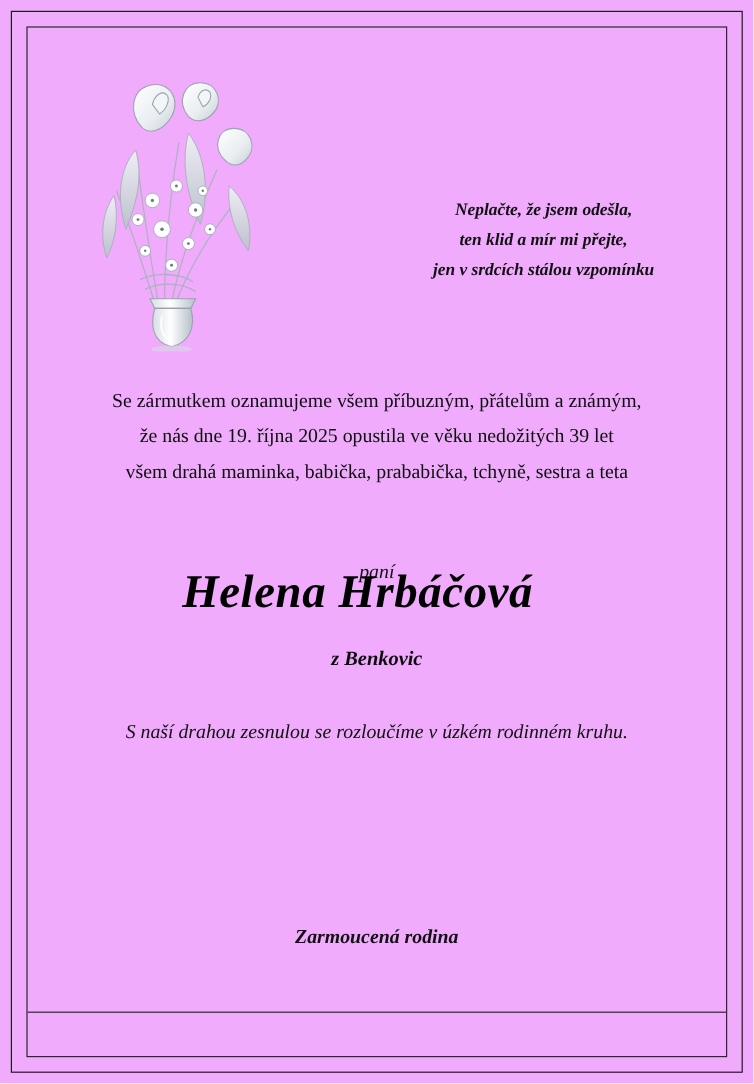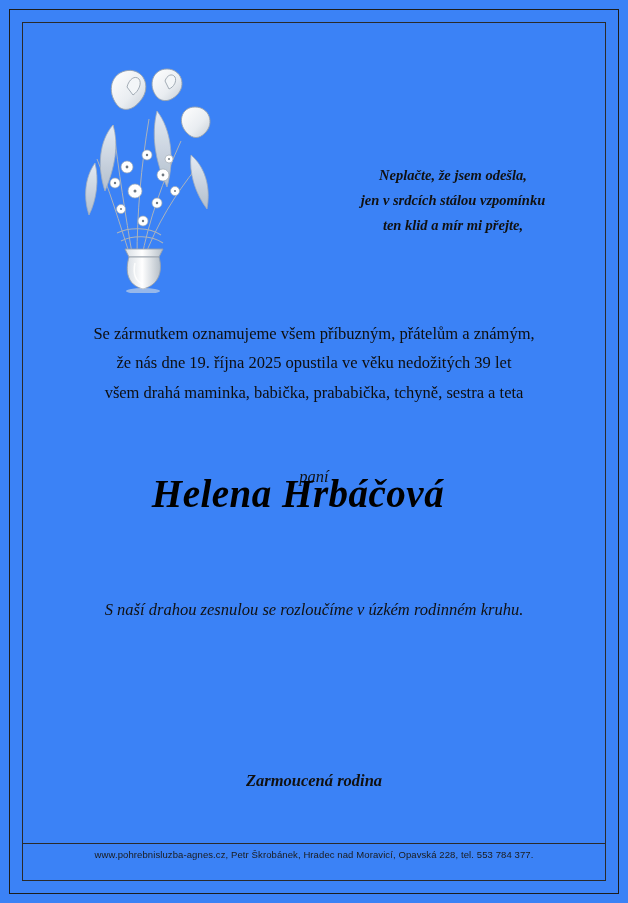--- a/index.html
+++ b/index.html
@@ -15,21 +15,21 @@
     position: relative;
     overflow: hidden;
   }
 
   .page {
     position: absolute;
     left: 0;
     top: 0;
     width: 628px;
     height: 903px;
-    background: #3b82f6;
+    background: #f0abfc;
     box-sizing: border-box;
     padding-left: 27px;
   }
 
   
   .outer-border {
     position: absolute;
     left: 9px;
     top: 9px;
     right: 9px;
@@ -268,37 +268,37 @@
           <path d="M54 186 L92 186 L88 194 L58 194 Z" fill="url(#gvase)" stroke="#98a2ac" stroke-width="0.9"></path>
           <path d="M58 194 C54 208 56 222 72 226 C88 222 92 208 88 194 Z" fill="url(#gvase)" stroke="#98a2ac" stroke-width="0.9"></path>
           <path d="M64 200 C62 210 64 218 72 221" fill="none" stroke="#ffffff" stroke-width="1.6" opacity="0.85"></path>
           <ellipse cx="72" cy="228" rx="17" ry="3" fill="#d6dce2" opacity="0.6"></ellipse>
         </g>
       </svg>
     </div>
 
     <div class="verse">
       <div>Neplačte, že jsem odešla,</div>
+      <div>ten klid a mír mi přejte,</div>
       <div>jen v srdcích stálou vzpomínku</div>
-      <div>ten klid a mír mi přejte,</div>
     </div>
 
     <div class="announce">
       <div>Se zármutkem oznamujeme všem příbuzným, přátelům a známým,</div>
       <div>že nás dne 19. října 2025 opustila ve věku nedožitých 39 let</div>
       <div>všem drahá maminka, babička, prababička, tchyně, sestra a teta</div>
     </div>
 
     <div class="pani">paní</div>
 
     <div class="deceased-name">Helena Hrbáčová</div>
 
+    <div class="origin">z Benkovic</div>
 
     <div class="farewell">S naší drahou zesnulou se rozloučíme v úzkém rodinném kruhu.</div>
 
 
     <div class="signature">Zarmoucená rodina</div>
 
     <div class="footer-rule"></div>
-    <div class="footer">www.pohrebnisluzba-agnes.cz, Petr Škrobánek, Hradec nad Moravicí, Opavská 228, tel. 553 784 377.</div>
 
   </div>
 </div>
 
 </body></html>

